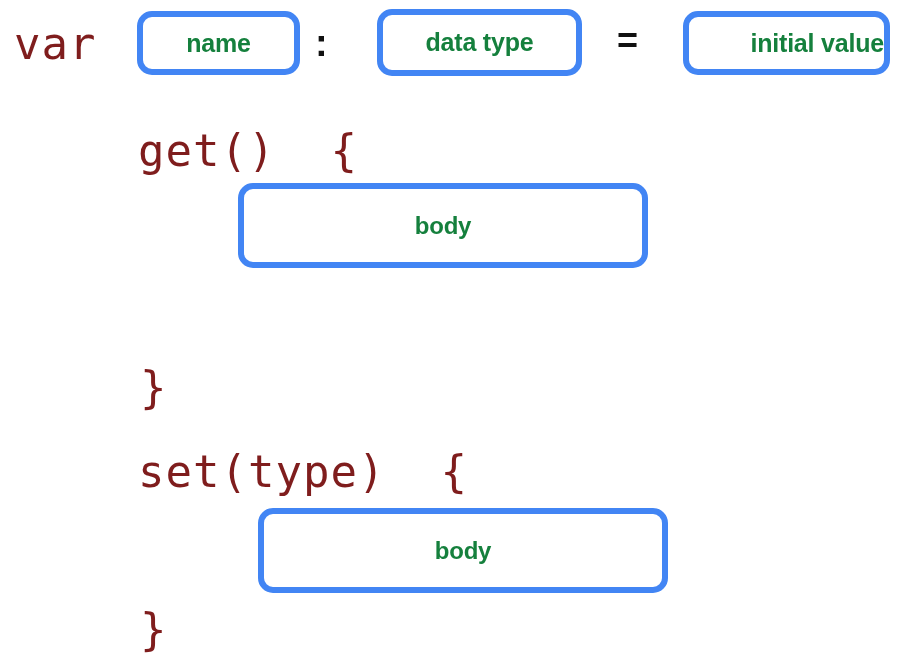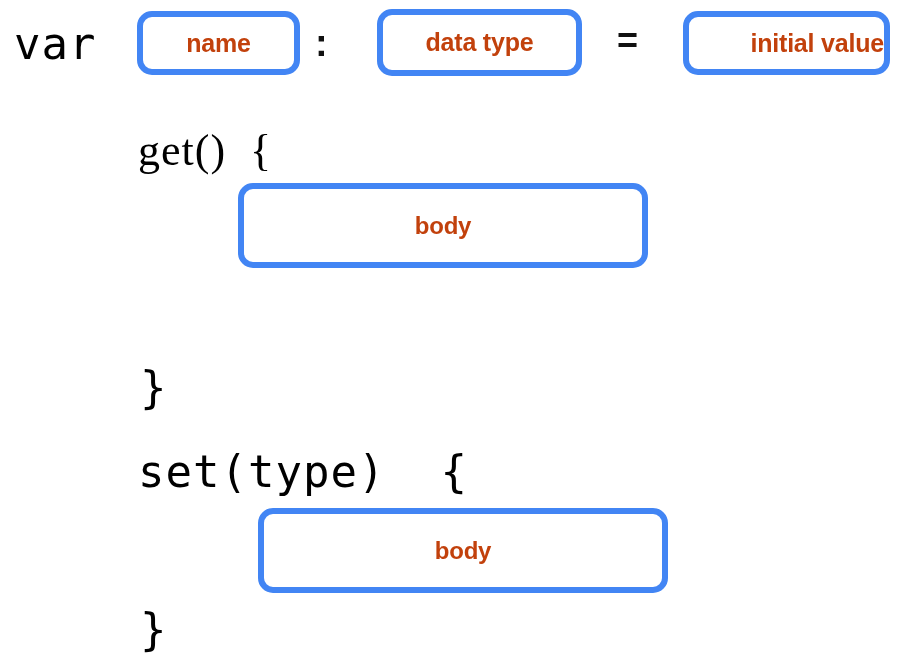--- a/index.html
+++ b/index.html
@@ -15,21 +15,21 @@
     background: #ffffff;
     overflow: hidden;
     font-family: "Liberation Sans", sans-serif;
   }
   
   .code {
     position: absolute;
     font-family: "DejaVu Sans Mono", "Liberation Mono", monospace;
     font-size: 44px;
     font-weight: 400;
-    color: #000000;
+    color: #7f1d1d;
     white-space: pre;
     letter-spacing: 1px;
     line-height: 1;
   }
   
   .op {
     position: absolute;
     font-family: "Liberation Sans", sans-serif;
     font-weight: 700;
     color: #111111;
@@ -44,21 +44,21 @@
     border: 6px solid #4285f4;
     border-radius: 15px;
     display: flex;
     align-items: center;
     justify-content: center;
   }
   .slot > span {
     font-family: "Liberation Sans", sans-serif;
     font-weight: 700;
     font-size: 25px;
-    color: #c2410c;
+    color: #15803d;
     letter-spacing: -0.2px;
     white-space: nowrap;
   }
   .slot.tall > span { font-size: 24px; }
 </style>
 </head>
 <body>
 
 <div id="canvas">
 
@@ -73,21 +73,21 @@
   <div class="slot" style="left:377px; top:9px; width:205px; height:67px;align-items:center;">
     <span>data type</span>
   </div>
 
   <div class="op" style="left:617px; top:23px; font-size:36px;">=</div>
 
   <div class="slot" style="left:683px; top:11px; width:207px; height:64px;justify-content:flex-end;">
     <span>initial value</span>
   </div>
 
-  <div class="code" style="left:138px; top:129px;font-family:Liberation Serif, serif;">get()  {</div>
+  <div class="code" style="left:138px; top:129px;">get()  {</div>
 
   <div class="slot tall" style="left:238px; top:183px; width:410px; height:85px;">
     <span>body</span>
   </div>
 
 
   <div class="code" style="left:140px; top:366px;">}</div>
 
   <div class="code" style="left:138px; top:450px;">set(type)  {</div>
 

